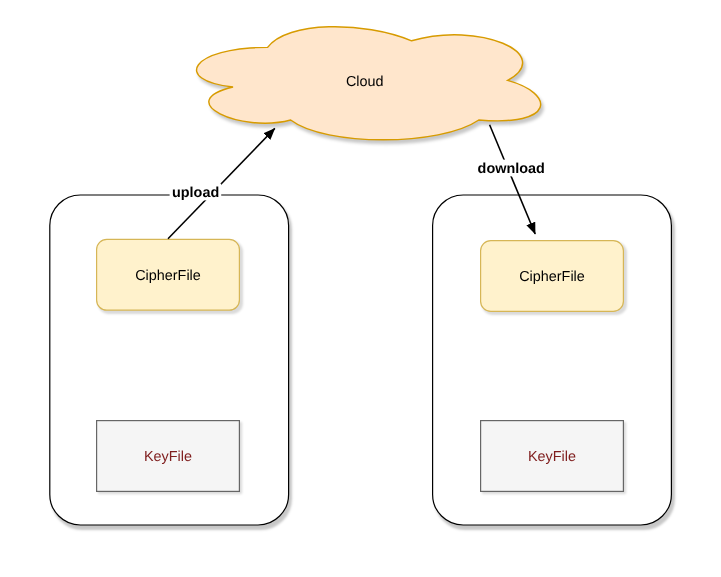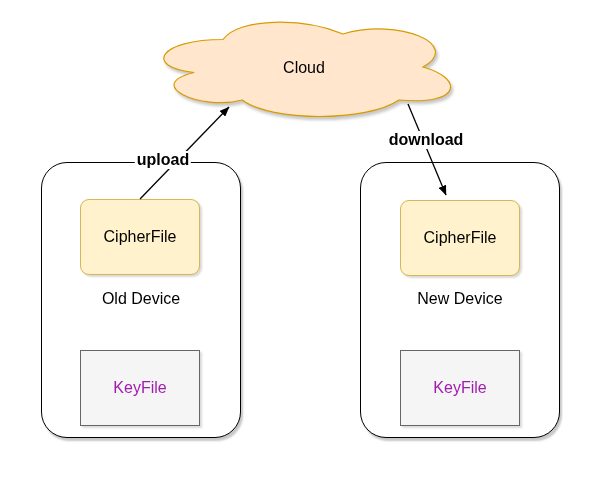--- a/index.html
+++ b/index.html
@@ -1,21 +1,21 @@
 <!DOCTYPE html>
 <html><head>
 <meta charset="utf-8">
 <style>
   html, body { margin: 0; padding: 0; background: #ffffff; }
   .canvas {
     position: relative;
     width: 601px; height: 481px;
     background: #ffffff;
     font-family: "Liberation Sans", sans-serif;
-    font-size: 16px;
+    font-size: 12px;
     color: #000;
     overflow: hidden;
   }
 
   
   .cloud {
     position: absolute; left: 142px; top: 11px;
     width: 324px; height: 113px;
   }
   .cloud svg { position: absolute; left: 0; top: 0; }
@@ -32,37 +32,37 @@
     border: 1px solid #000000;
     border-radius: 26px;
     box-shadow: 2px 3px 2px rgba(0,0,0,0.22);
     box-sizing: border-box;
   }
   .device-old { left: 41px; }
   .device-new { left: 360px; }
 
   .inner-box {
     position: absolute; left: 38px;
-    width: 120px; height: 76px;
+    width: 120px; height: 60px;
     box-sizing: border-box;
     display: flex; align-items: center; justify-content: center;
     box-shadow: 2px 2px 2px rgba(0,0,0,0.15);
   }
   .cipher {
     top: 36px;
     background: #FFF2CC;
     border: 1px solid #D6B656;
     border-radius: 9px;
   }
   .device-new .cipher { top: 37px; left: 39px; }
   .key {
     top: 187px;
     background: #F5F5F5;
     border: 1px solid #666666;
-    color: #a21caf;
+    color: #7f1d1d;
   }
   .device-new .key { left: 39px; }
 
   .device-label {
     position: absolute; left: 0; top: 127px; width: 100%;
     text-align: center;
   }
 
   
   .edges {
@@ -98,31 +98,29 @@
                C 321 34 257 6.5 201 23
                C 161 6.5 97 6.5 81 28.5 Z" stroke-width="1.2" style="filter: drop-shadow(2px 3px 1.5px rgba(0,0,0,0.22));" stroke="#D79B00" fill="#FFE6CC"></path>
     </svg>
     <span class="cloud-label">Cloud</span>
   </div>
 
   <div class="device device-old">
     <div class="inner-box cipher">
       <span>CipherFile</span>
     </div>
-    <span class="device-label">Old Device</span>
     <div class="inner-box key">
       <span>KeyFile</span>
     </div>
   </div>
 
   <div class="device device-new">
     <div class="inner-box cipher">
       <span>CipherFile</span>
     </div>
-    <span class="device-label">New Device</span>
     <div class="inner-box key">
       <span>KeyFile</span>
     </div>
   </div>
 
   <svg class="edges">
     <defs>
       <marker id="arrowhead" viewBox="0 0 10 8" refX="9.5" refY="4" markerWidth="10" markerHeight="8" orient="auto-start-reverse" markerUnits="userSpaceOnUse">
         <path d="M0,0 L10,4 L0,8 Z" fill="#000000"></path>
       </marker>

